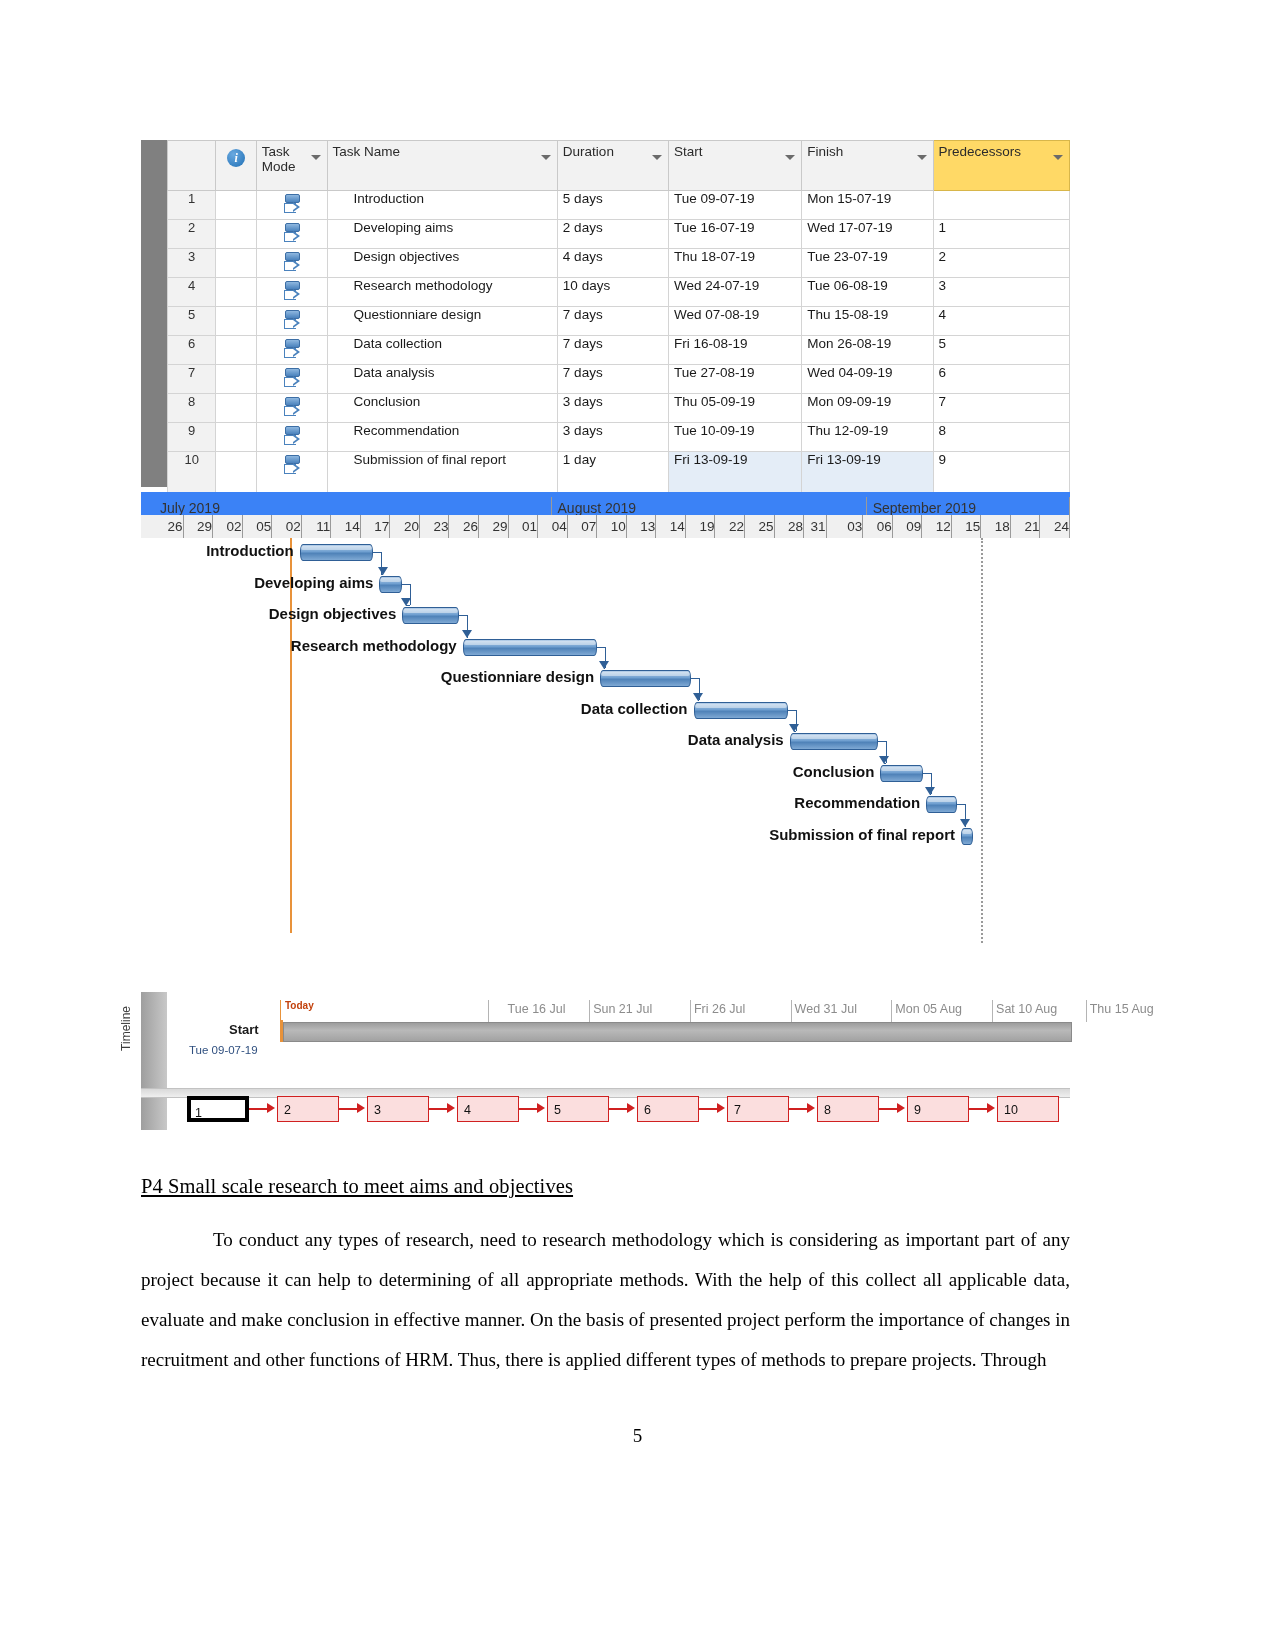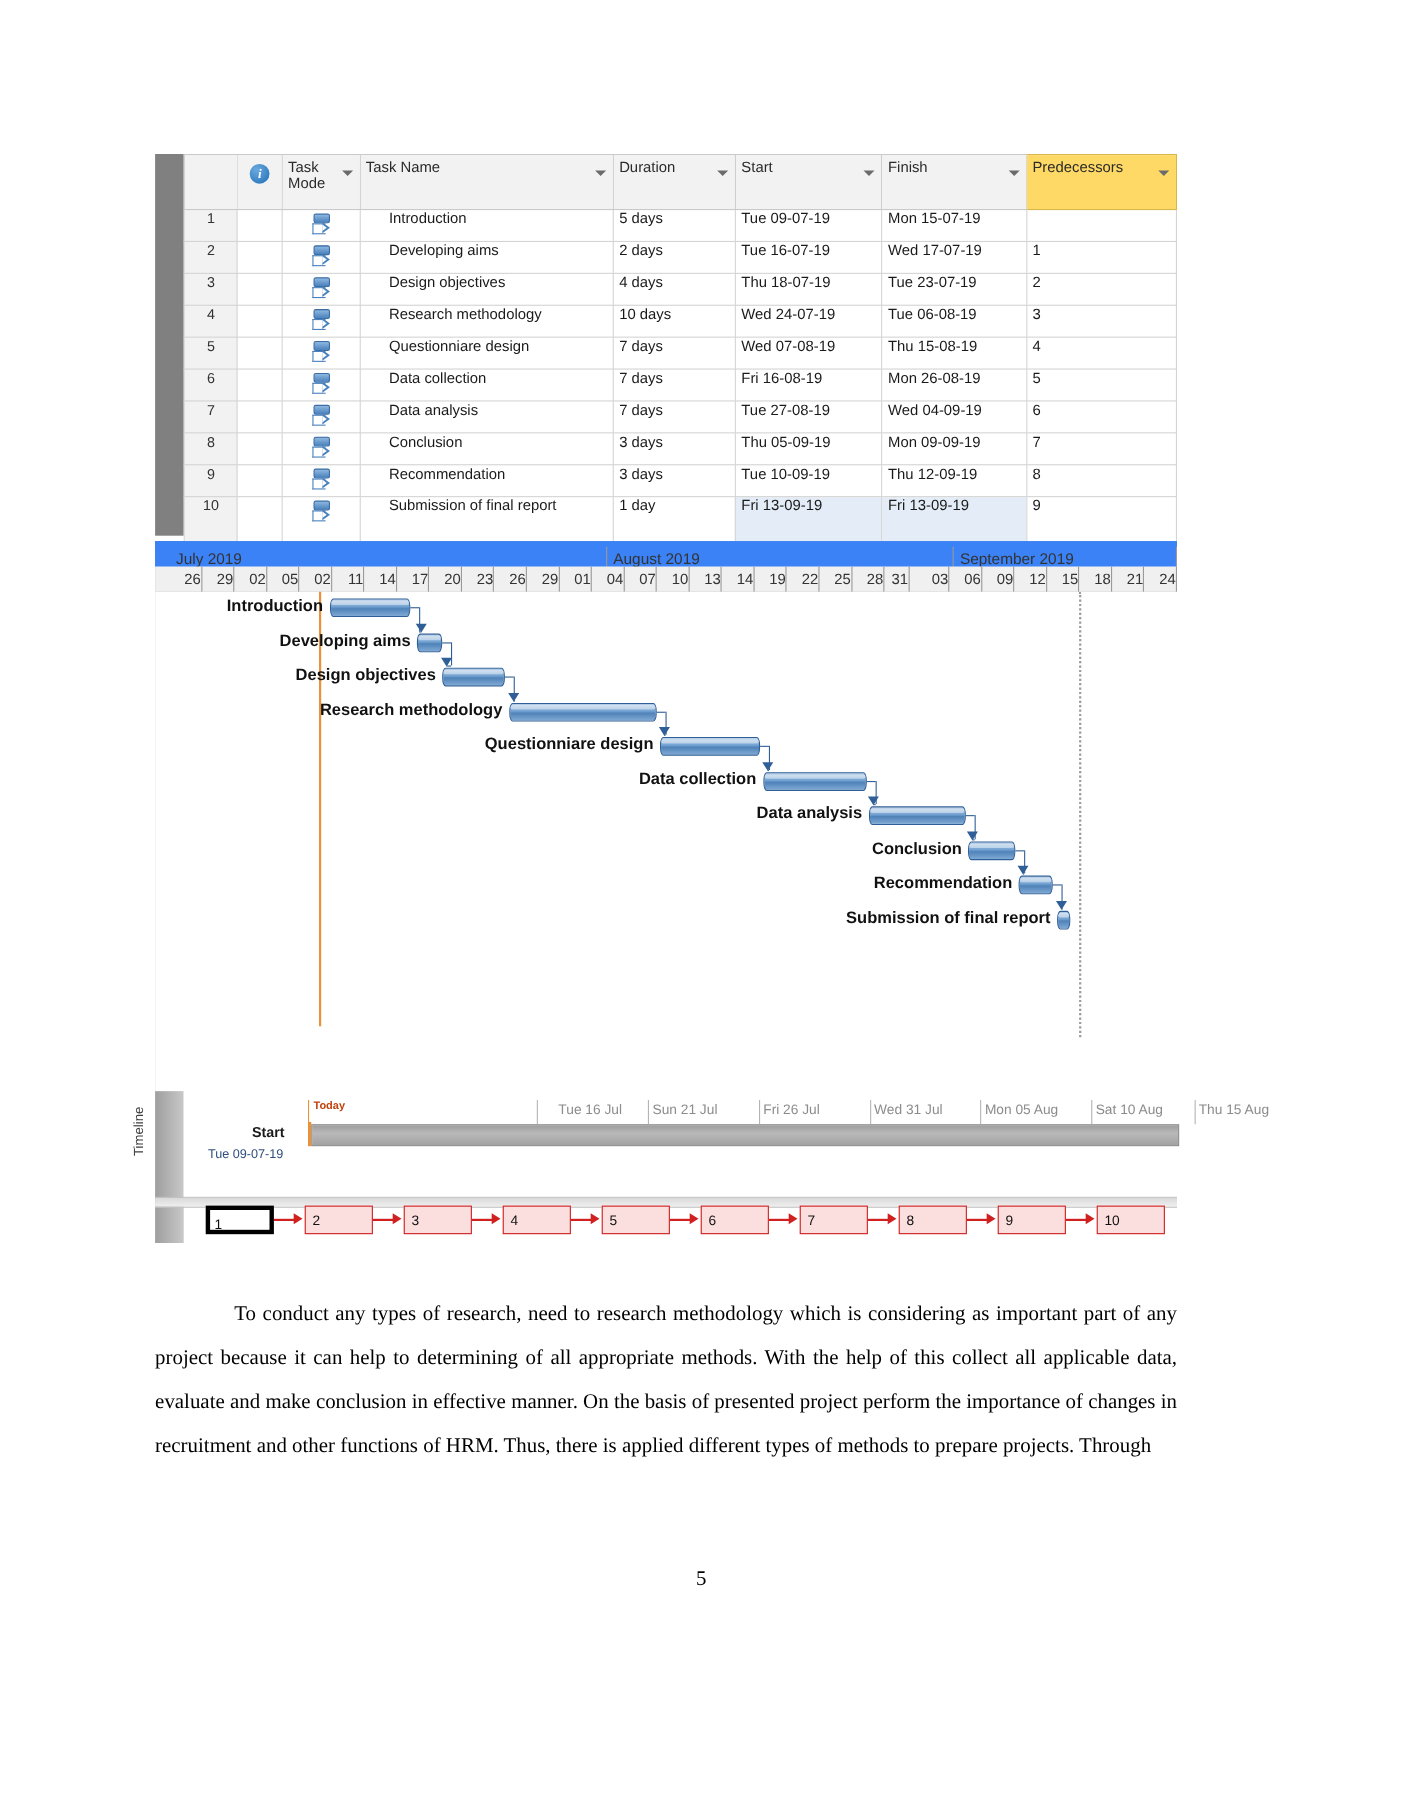--- a/index.html
+++ b/index.html
@@ -550,17 +550,18 @@
           <div class="node" style="left: 740px; width: 62px;">9</div>
           <div class="conn" style="left: 802px; width: 19px;"></div>
           <div class="conn-head" style="left: 820px;"></div>
           <div class="node" style="left: 830px; width: 62px;">10</div>
         </div>
     </div>
 
   </div>
 
   <div class="doc">
+    <h2>P4 Small scale research to meet aims and objectives</h2>
     <p>To conduct any types of research, need to research methodology which is considering as important part of any project because it can help to determining of all appropriate methods. With the help of this collect all applicable data, evaluate and make conclusion in effective manner. On the basis of presented project perform the importance of changes in recruitment and other functions of HRM. Thus, there is applied different types of methods to prepare projects. Through</p>
   </div>
   <div class="pagenum">5</div>
 
 </div>
 
 </body></html>

